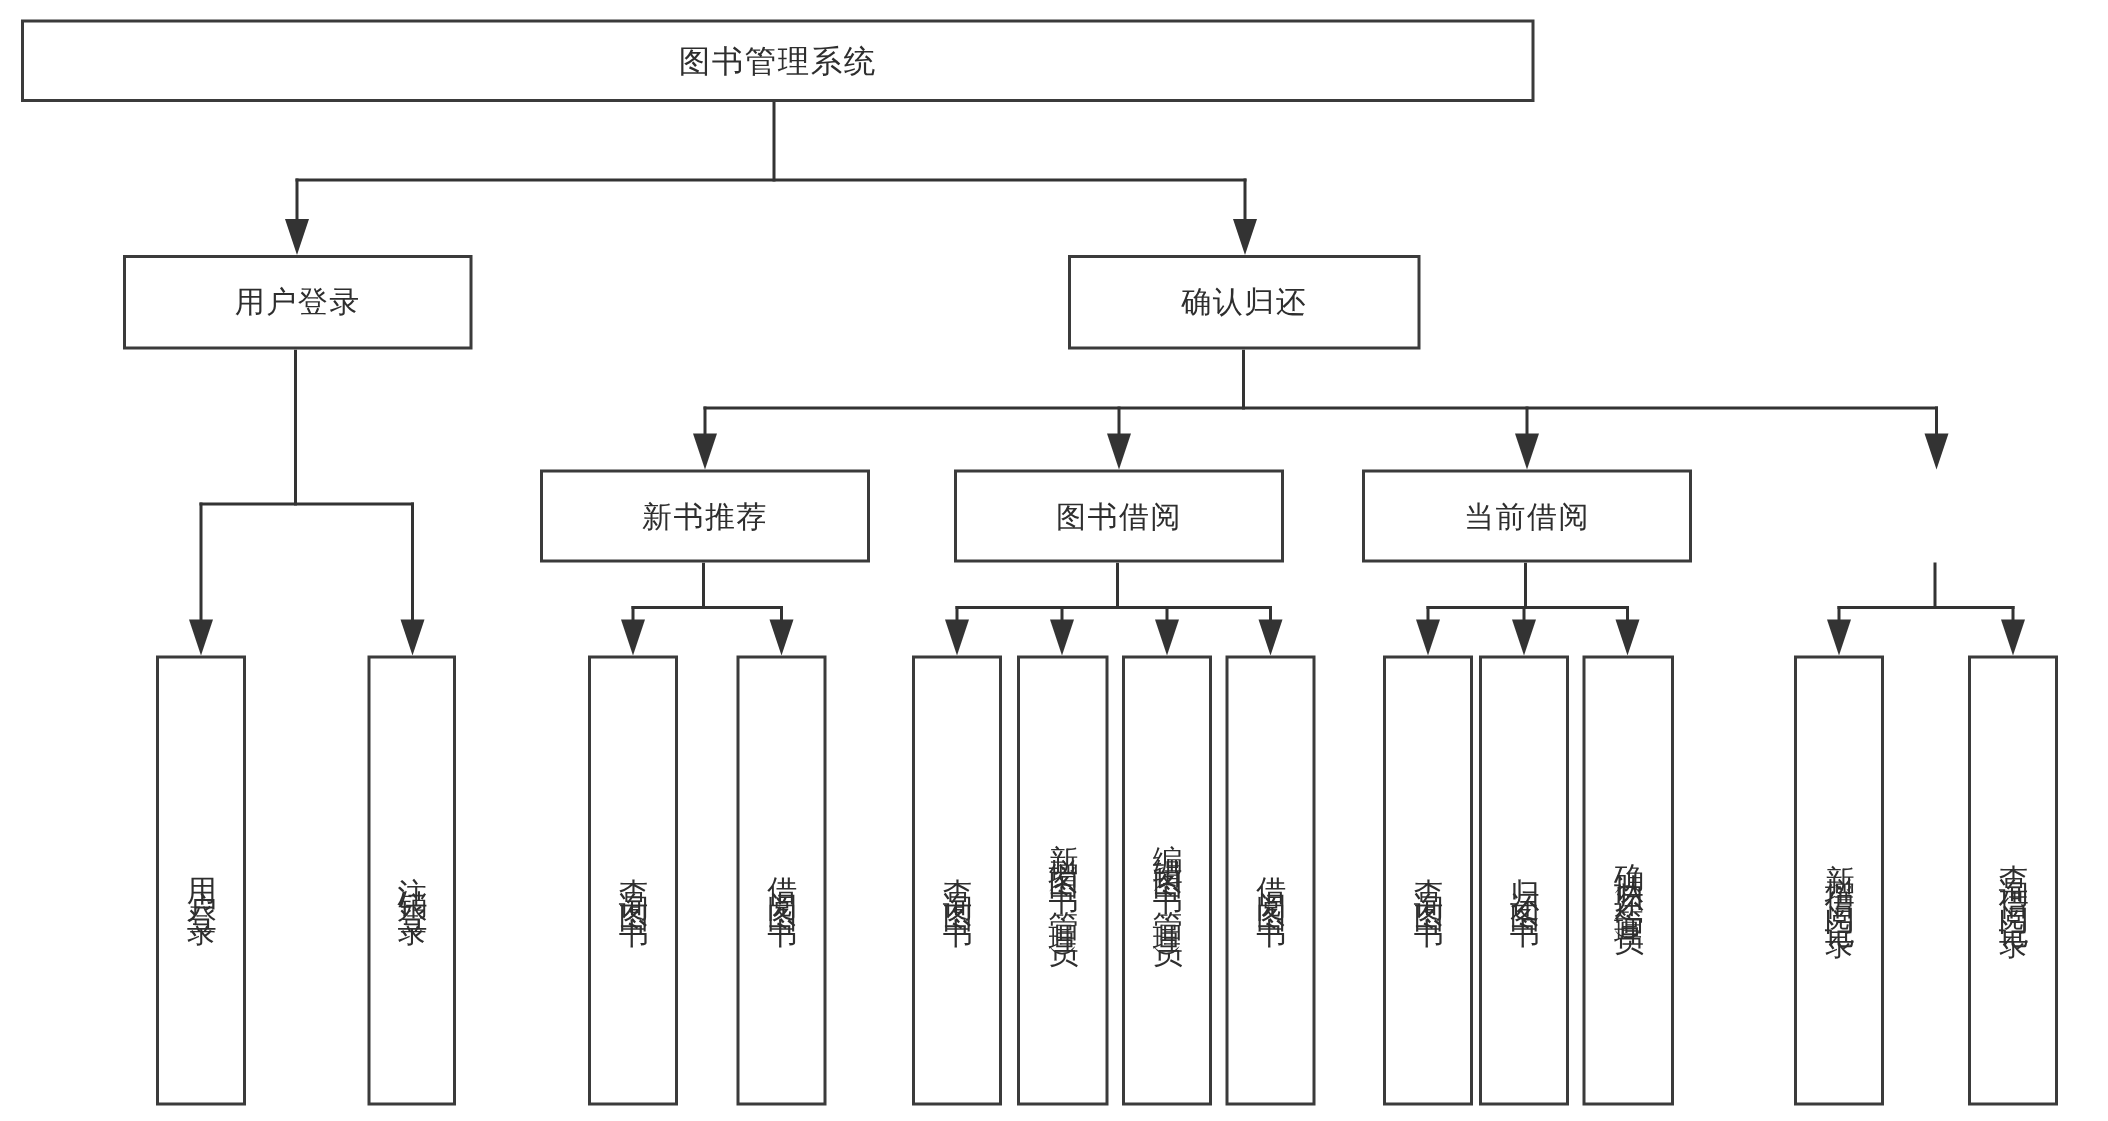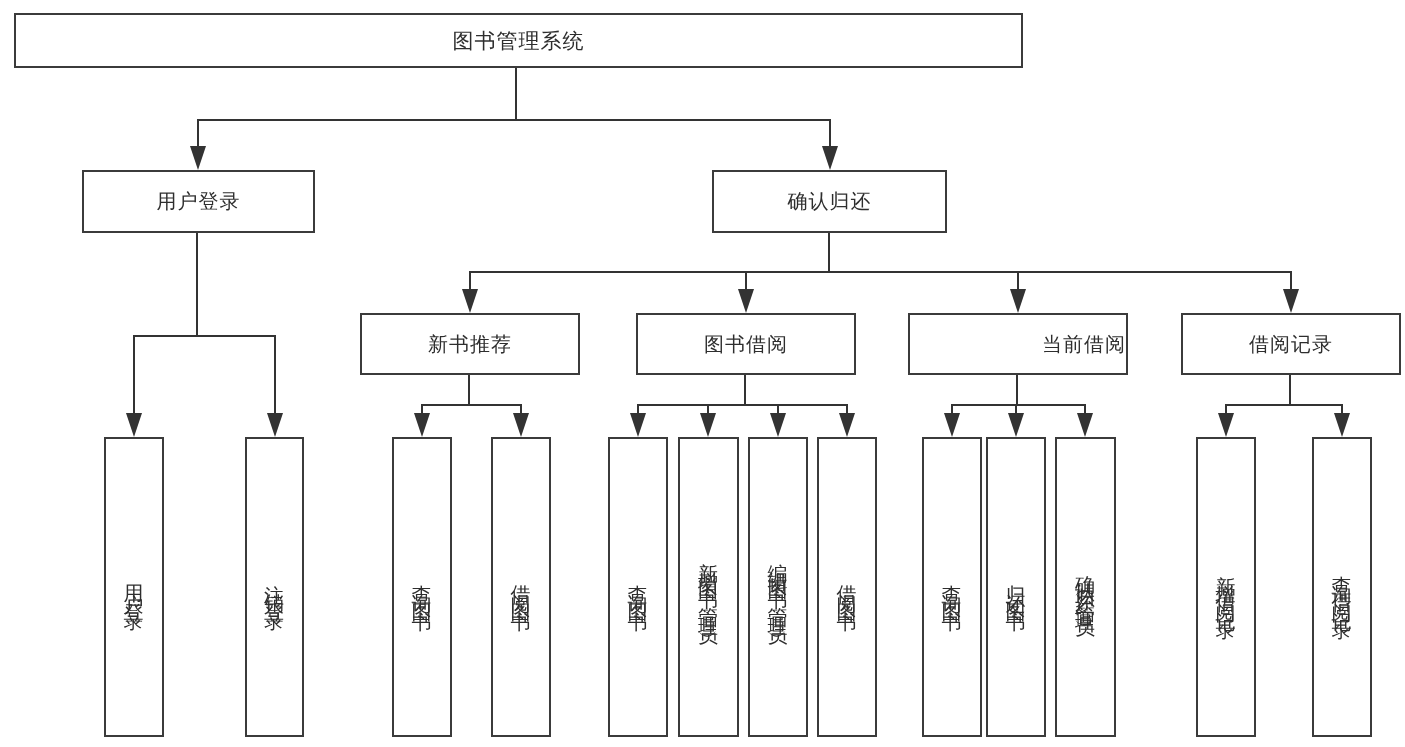--- a/index.html
+++ b/index.html
@@ -110,25 +110,22 @@
   <div class="box hbox" style="left:712px;top:170px;width:235px;height:63px;">
     <span>确认归还</span>
   </div>
 
   <div class="box hbox" style="left:636px;top:313px;width:220px;height:62px;">
     <span>图书借阅</span>
   </div>
   <div class="box hbox" style="left:360px;top:313px;width:220px;height:62px;">
     <span>新书推荐</span>
   </div>
-  <div class="box hbox" style="left:908px;top:313px;width:220px;height:62px;justify-content:flex-end;">
+  <div class="box hbox" style="left:908px;top:313px;width:220px;height:62px;">
     <span>当前借阅</span>
-  </div>
-  <div class="box hbox" style="left:1181px;top:313px;width:220px;height:62px;">
-    <span>借阅记录</span>
   </div>
 
   <div class="box vbox" style="left:104px;top:437px;width:60px;height:300px;">
     <span class="vtext">用户登录</span>
   </div>
   <div class="box vbox" style="left:245px;top:437px;width:59px;height:300px;">
     <span class="vtext">注销登录</span>
   </div>
 
   <div class="box vbox" style="left:392px;top:437px;width:60px;height:300px;">

